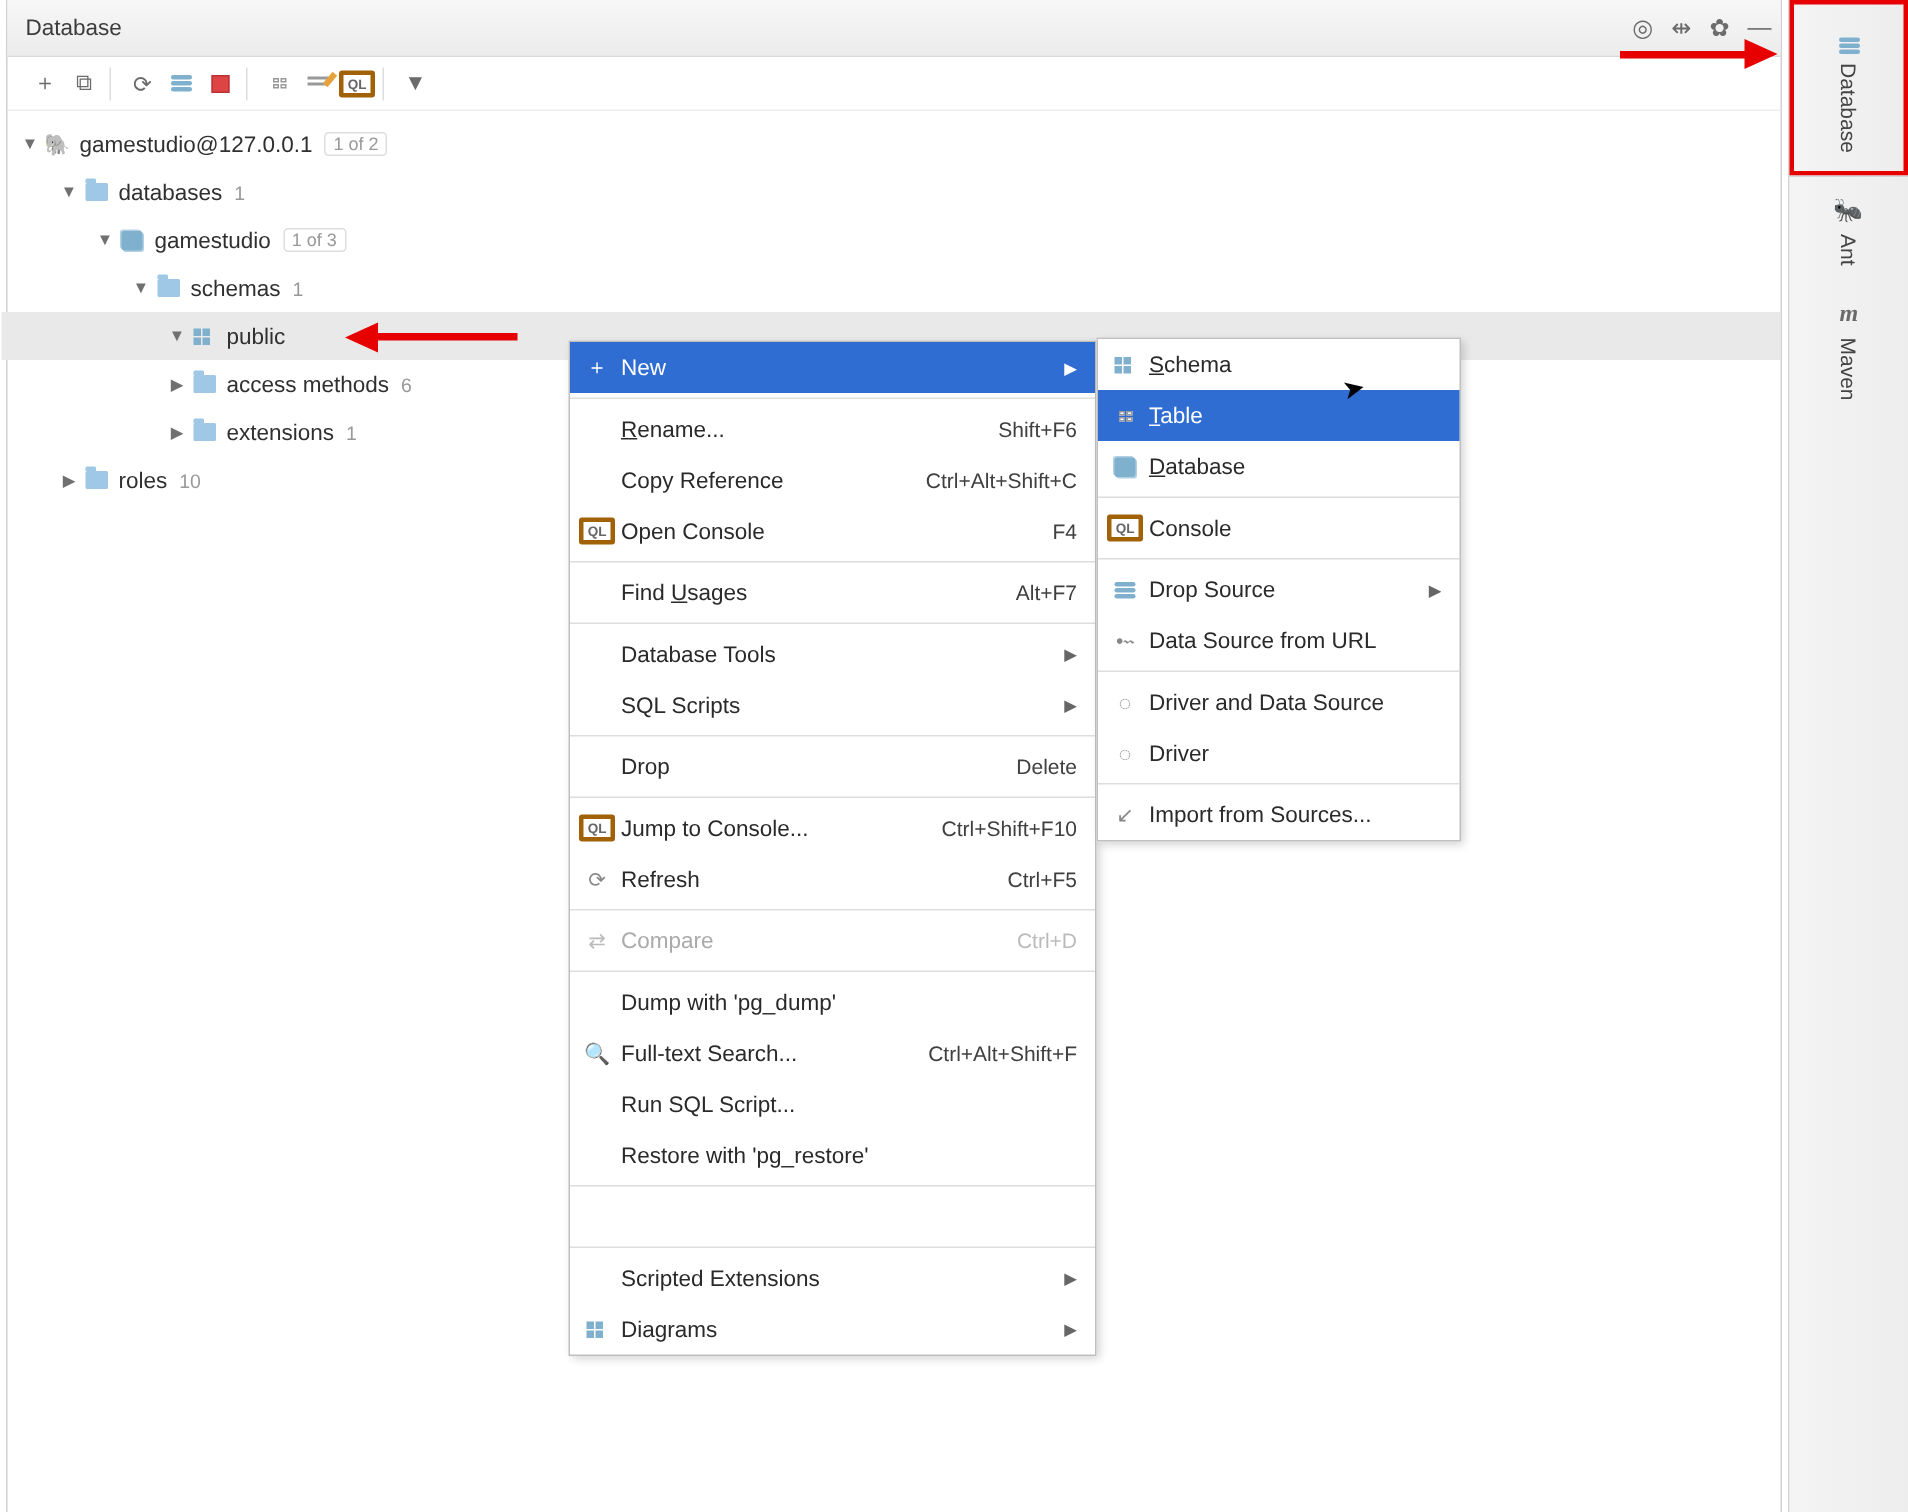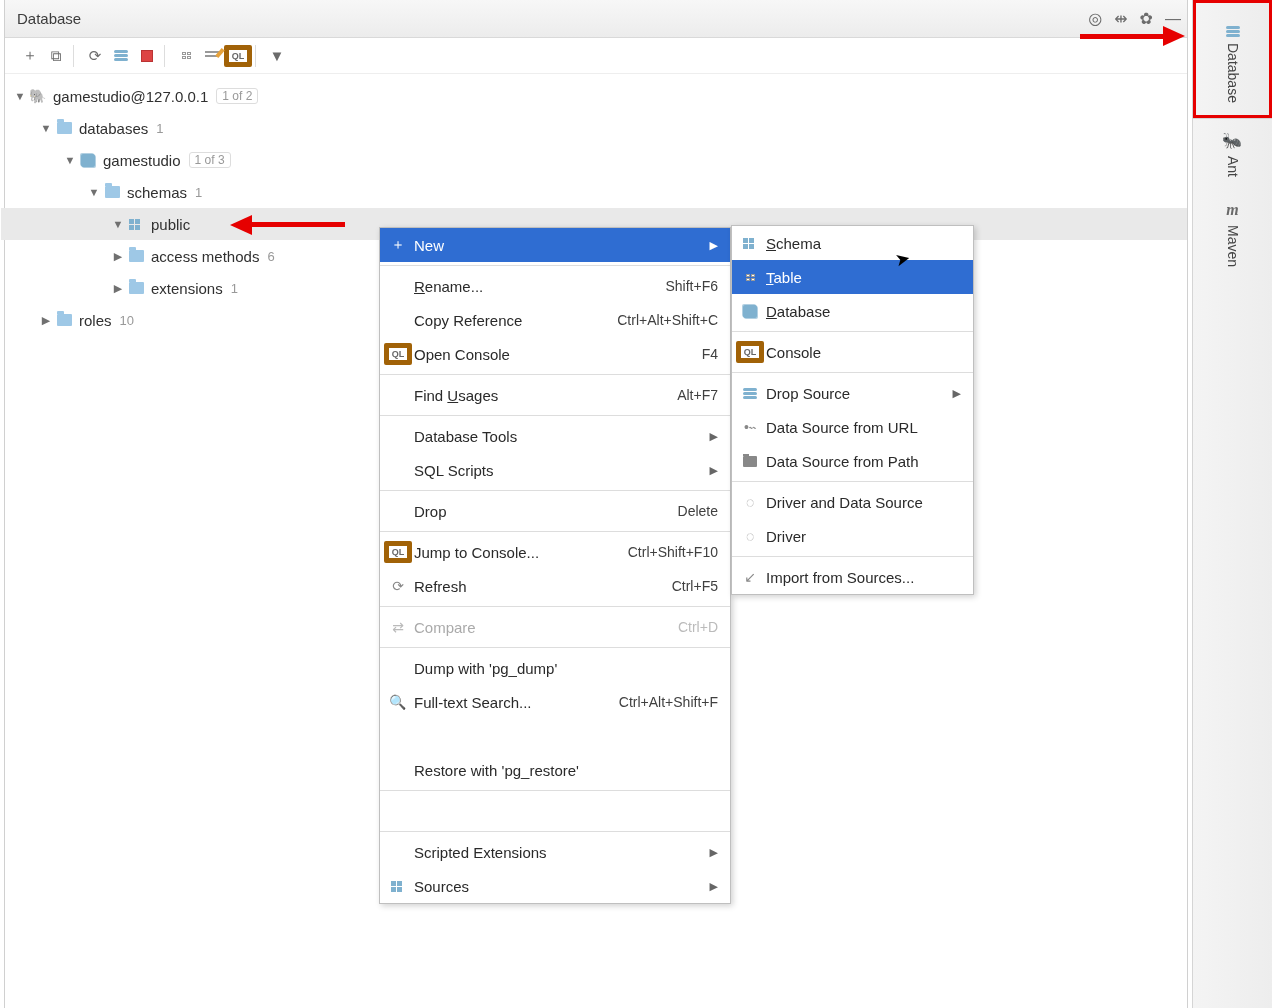--- a/index.html
+++ b/index.html
@@ -42,21 +42,21 @@
   gap: 4px;
   border-bottom: 1px solid #eee;
 }
 .tb-group { display: flex; align-items: center; gap: 4px; padding: 0 6px; border-right: 1px solid #ddd; }
 .tb-group:last-child { border-right: none; }
 .tb-btn {
   width: 22px; height: 22px; display: flex; align-items: center; justify-content: center;
   color: #6b6b6b; font-size: 15px; cursor: pointer;
 }
 .red-square { width: 12px; height: 12px; background: #d44; border:1px solid #b33;}
-.ql-chip { font-size: 9px; font-weight: 600; padding: 1px 3px; border: 5px solid #a16207; border-radius: 2px; color: #666; }
+.ql-chip { font-size: 9px; font-weight: 600; padding: 1px 3px; border: 3px solid #a16207; border-radius: 2px; color: #666; }
 .tree { padding-top: 6px; font-size: 15px; color: #303030; user-select: none; }
 .node { height: 32px; display: flex; align-items: center; padding-left: 4px; white-space: nowrap; }
 .arrow { width: 14px; text-align: center; color: #707070; font-size: 11px; margin-right: 2px; }
 .icon { width: 18px; height: 18px; display: inline-flex; align-items: center; justify-content: center; margin-right: 6px; }
 .folder { width: 15px; height: 12px; background:#9ec8e6; border-radius:1px; position:relative;}
 .folder::before { content:""; position:absolute; top:-3px; left:0; width:7px; height:3px; background:#9ec8e6; border-radius:1px 1px 0 0;}
 .count-box { font-size: 12px; color: #999; border: 1px solid #ddd; border-radius: 3px; padding: 0 5px; margin-left: 8px;}
 .count-plain { font-size: 13px; color: #999; margin-left: 8px;}
 .db-stack { width:14px; height:13px; background:#7fb1cf; border-radius:2px; position:relative; box-shadow: 1px 1px 0 #b3d0e2, -1px -1px 0 #b3d0e2;}
 .selected-row { background: #e9e9e9; }
@@ -351,20 +351,21 @@
       <span class="micon"></span>
       <span class="mlabel">Dump with 'pg_dump'</span>
     </div>
     <div class="menu-item">
       <span class="micon">🔍</span>
       <span class="mlabel">Full-text Search...</span>
       <span class="mshort">Ctrl+Alt+Shift+F</span>
     </div>
     <div class="menu-item">
       <span class="micon"></span>
+      <span class="mlabel">Run SQL Script...</span>
     </div>
     <div class="menu-item">
       <span class="micon"></span>
       <span class="mlabel">Restore with 'pg_restore'</span>
     </div>
     <div class="menu-sep"></div>
     <div class="menu-item">
       <span class="micon"></span>
     </div>
     <div class="menu-sep"></div>
@@ -375,21 +376,21 @@
     </div>
     <div class="menu-item">
       <span class="micon">
         <span class="schema-icon">
           <i></i>
           <i></i>
           <i></i>
           <i></i>
         </span>
       </span>
-      <span class="mlabel">Sources</span>
+      <span class="mlabel">Diagrams</span>
       <span class="sub-arrow">▶</span>
     </div>
   </div>
 
 <div class="menu menu2" id="menu2">
     <div class="menu-item">
       <span class="micon">
         <span class="schema-icon">
           <i></i>
           <i></i>
@@ -436,26 +437,20 @@
           <i></i>
         </span>
       </span>
       <span class="mlabel">Drop Source</span>
       <span class="sub-arrow">▶</span>
     </div>
     <div class="menu-item">
       <span class="micon">•<span style="font-size:7px">〰</span></span>
       <span class="mlabel">Data Source from URL</span>
     </div>
-    <div class="menu-item">
-      <span class="micon">
-        <span class="folder-sm"></span>
-      </span>
-      <span class="mlabel">Data Source from Path</span>
-    </div>
     <div class="menu-sep"></div>
     <div class="menu-item">
       <span class="micon">◌</span>
       <span class="mlabel">Driver and Data Source</span>
     </div>
     <div class="menu-item">
       <span class="micon">◌</span>
       <span class="mlabel">Driver</span>
     </div>
     <div class="menu-sep"></div>

